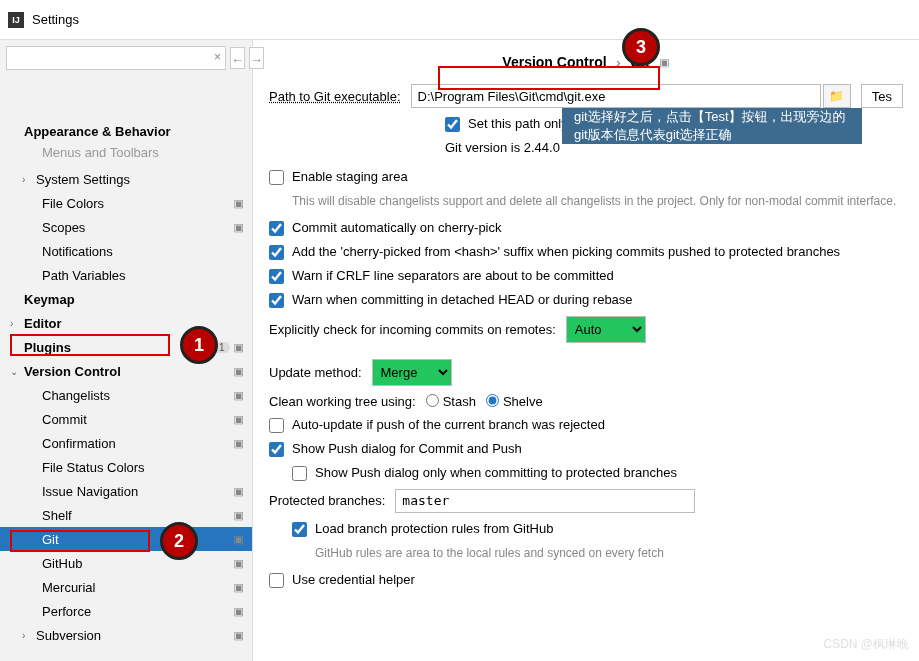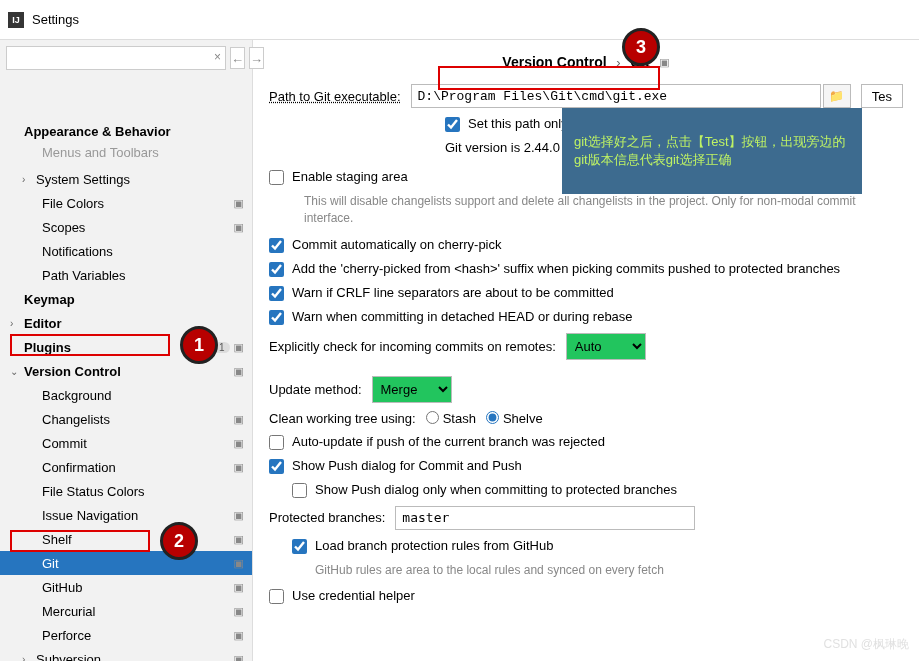--- a/index.html
+++ b/index.html
@@ -24,37 +24,37 @@
 .tree-item.selected { background: #2675bf; color: #fff; }
 .tree-item .badge { background: #ddd; color: #555; border-radius: 8px; padding: 0 5px; font-size: 10px; margin-right: 4px; }
 .tree-item .proj-icon { color: #888; font-size: 11px; margin-left: auto; margin-right: 2px; }
 .content { flex: 1; padding: 14px 16px; overflow: hidden; position: relative; }
 .breadcrumb { margin-bottom: 14px; text-align: center; }
 .breadcrumb .bc { font-weight: bold; font-size: 14px; }
 .breadcrumb .sep { margin: 0 6px; color: #666; }
 .breadcrumb .pi { color: #888; font-size: 11px; margin-left: 6px; vertical-align: 1px; }
 .row { display: flex; align-items: center; margin-bottom: 8px; }
 .row .label { margin-right: 10px; white-space: nowrap; }
-.text-input { border: 1px solid #bbb; padding: 3px 6px; height: 24px; background: #fff; font-family: Liberation Mono, monospace; }
+.text-input { border: 1px solid #bbb; padding: 3px 6px; height: 24px; background: #fff; }
 .path-input { flex: 1; max-width: 430px; }
 .browse-btn { width: 28px; height: 24px; border: 1px solid #bbb; background: #f5f5f5; margin-left: 2px; color: #888; display: inline-flex; align-items: center; justify-content: center; font-size: 12px; }
 .test-btn { margin-left: 10px; padding: 3px 10px; border: 1px solid #bbb; background: #fff; height: 24px; }
 .check-row { display: flex; align-items: flex-start; margin-bottom: 8px; margin-left: 0; }
 .check-row input[type=checkbox] { width: 15px; height: 15px; margin-right: 8px; margin-top: 1px; accent-color: #2675bf; flex-shrink: 0; }
 .check-row input[type=radio] { margin-right: 4px; accent-color: #2675bf; }
 .check-row .txt { flex: 1; }
-.hint { color: #888; font-size: 12px; margin-left: 35px; margin-bottom: 10px; line-height: 1.4; }
+.hint { color: #888; font-size: 12px; margin-left: 23px; margin-bottom: 10px; line-height: 1.4; }
 .sub-indent { margin-left: 176px; }
 .sub-indent2 { margin-left: 23px; align-items: center; }
 select { border: 1px solid #bbb; height: 27px; padding: 2px 4px; background: #22c55e; min-width: 80px; }
 .section-gap { height: 8px; }
 .underline { text-decoration: underline; text-decoration-style: dotted; }
 .hl-red { position: absolute; border: 2px solid #d00; pointer-events: none; z-index: 10; }
 .callout { position: absolute; width: 38px; height: 38px; background: #b80000; border: 3px solid #222; border-radius: 50%; color: #fff; font-weight: bold; font-size: 18px; display: flex; align-items: center; justify-content: center; z-index: 11; }
-.tooltip { position: absolute; background: #3d6b8f; color: #bef264; padding: 25px 12px; font-size: 13px; line-height: 1.4; z-index: 12; max-width: 300px; }
+.tooltip { position: absolute; background: #3d6b8f; color: #ffffff; padding: 0 12px; font-size: 13px; line-height: 1.4; z-index: 12; max-width: 300px; }
 .watermark { position: absolute; right: 10px; bottom: 8px; color: #ccc; font-size: 12px; opacity: 0.6; }
 </style>
 </head>
 <body>
 
 <div class="titlebar">
   <span class="logo">IJ</span>
   <span class="title">Settings</span>
 </div>
 
@@ -115,24 +115,20 @@
           <span class="badge">1</span>
           <span class="proj-icon">▣</span>
         </div>
         <div class="tree-item bold">
           <span class="chev">⌄</span>
           <span class="lbl">Version Control</span>
           <span class="proj-icon">▣</span>
         </div>
         <div class="tree-item indent1">
           <span class="chev"></span>
-          <span class="lbl">Background</span>
-        </div>
-        <div class="tree-item indent1">
-          <span class="chev"></span>
           <span class="lbl">Changelists</span>
           <span class="proj-icon">▣</span>
         </div>
         <div class="tree-item indent1">
           <span class="chev"></span>
           <span class="lbl">Commit</span>
           <span class="proj-icon">▣</span>
         </div>
         <div class="tree-item indent1">
           <span class="chev"></span>

